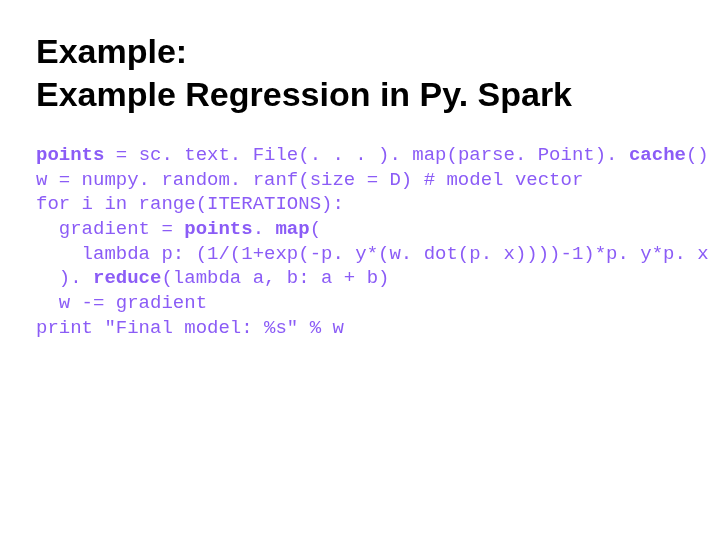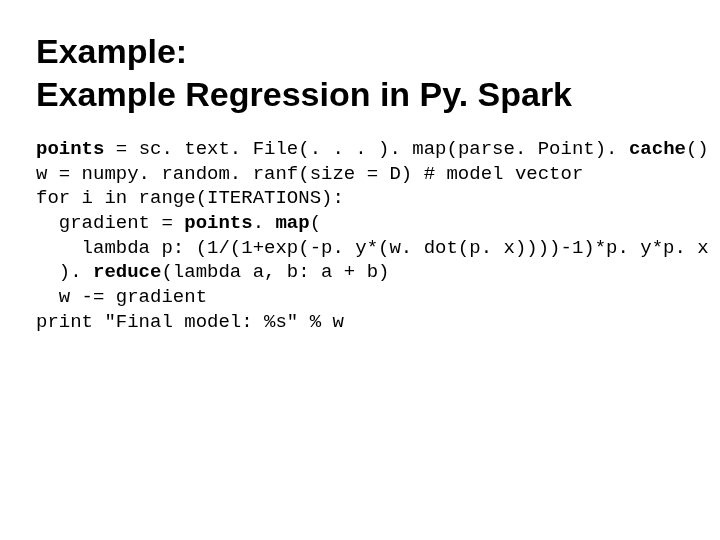--- a/index.html
+++ b/index.html
@@ -12,27 +12,27 @@
       height: 540px;
       background: #ffffff;
       font-family: Arial, Helvetica, sans-serif;
       padding: 30px 36px;
     }
     .title {
       font-size: 34px;
       font-weight: bold;
       color: #000000;
       line-height: 1.25;
-      margin-bottom: 22px;
+      margin-bottom: 28px;
     }
     .code-block {
       font-family: "Courier New", Courier, monospace;
       font-size: 19px;
       line-height: 1.3;
-      color: #000000;
+      color: #8b5cf6;
       white-space: pre;
     }
     .code-line {
       display: block;
     }
     .kw {
       font-weight: bold;
     }
   </style>
 </head>

